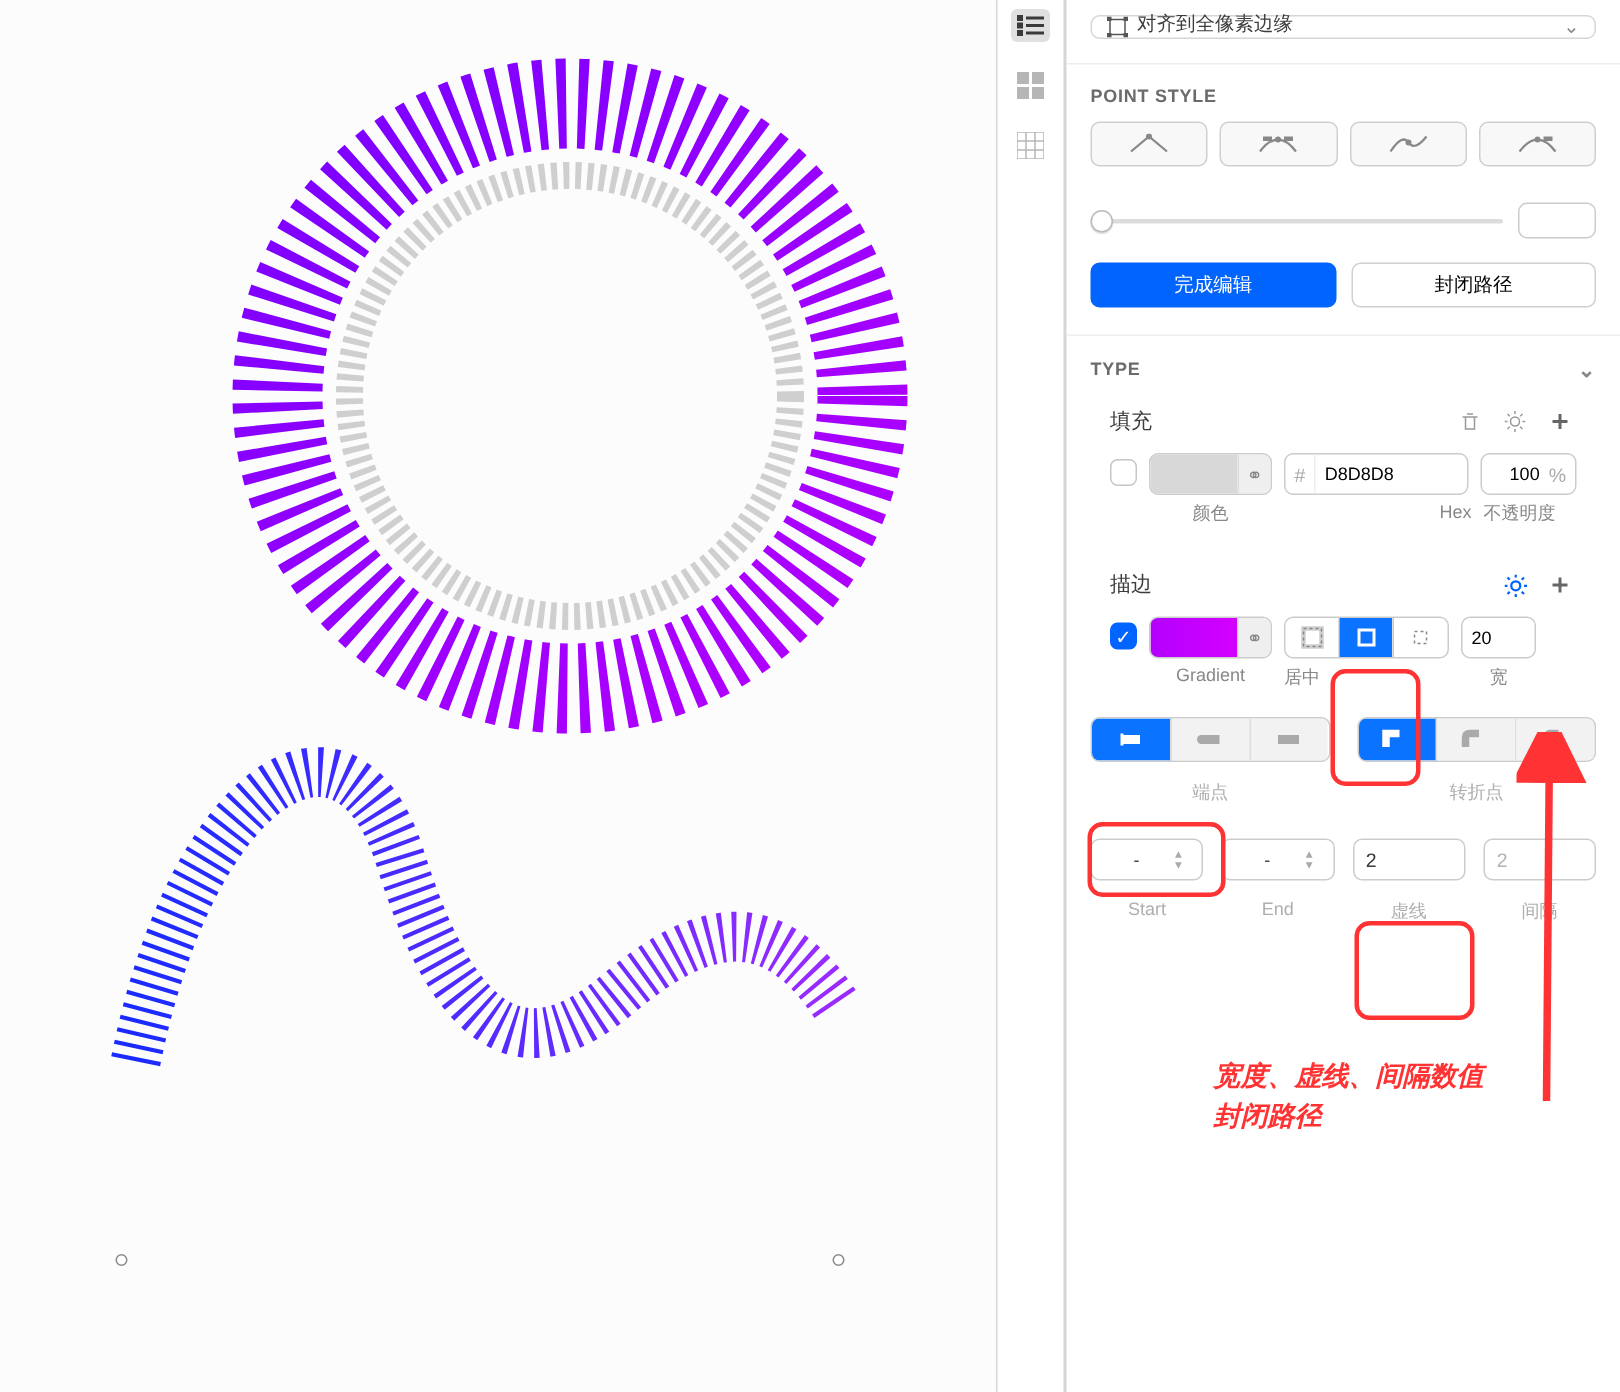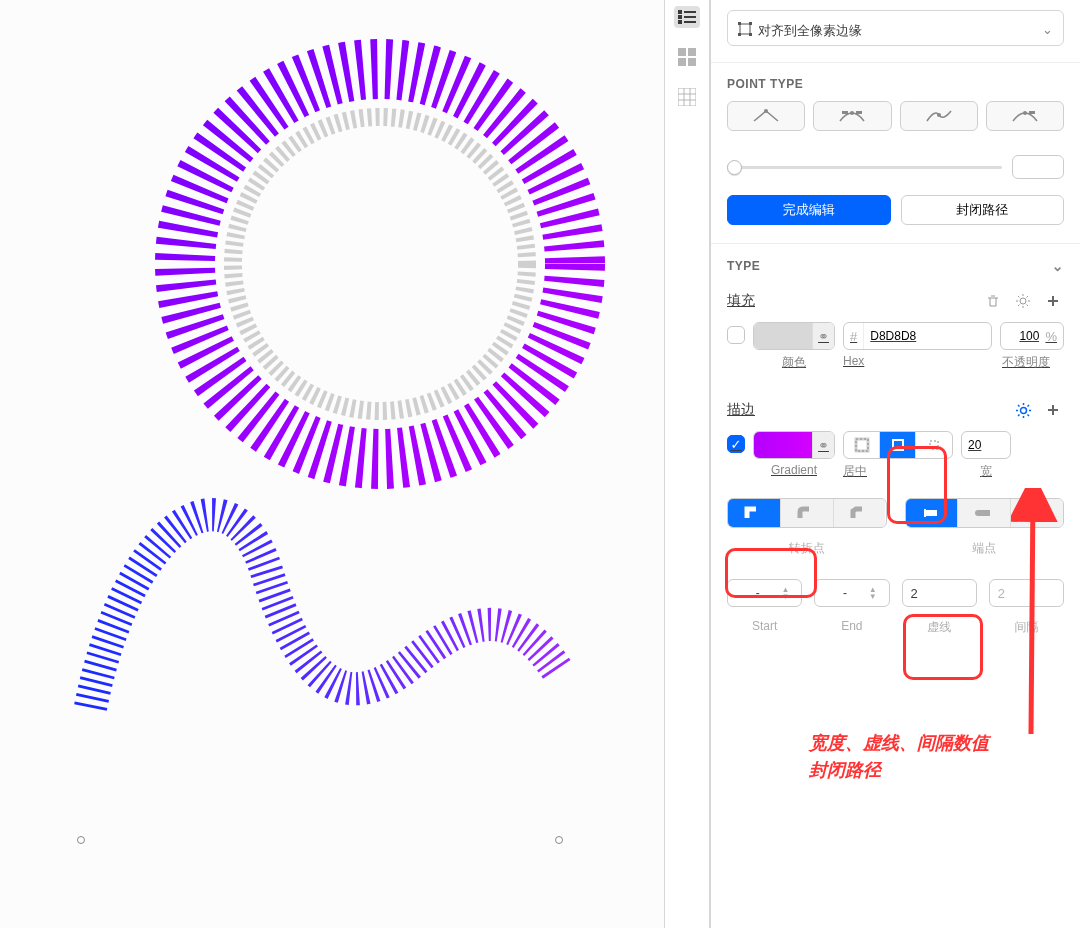--- a/index.html
+++ b/index.html
@@ -40,23 +40,23 @@
     display:flex;align-items:center;justify-content:center; cursor:pointer; color:#b7b6b6;
   }
   .viewbar .vicon.active{ background:#e0e0e0; color:#3a3a3a;}
   
   .inspector{
     width:370px; background:var(--panel-bg); border-left:1px solid var(--border);
     display:flex; flex-direction:column; overflow-y:auto;
   }
   .section-pad{ padding:10px 16px 16px 16px; }
   .dropdown{
-    display:flex; align-items:flex-start; gap:6px;
-    height:36px; border:1px solid var(--border); border-radius:6px;
-    padding:11px 10px; background:#fff; cursor:pointer; position:relative;
+    display:flex; align-items:flex-end; gap:6px;
+    height:16px; border:1px solid var(--border); border-radius:6px;
+    padding:0 10px; background:#fff; cursor:pointer; position:relative;
   }
   .dropdown .chev{ margin-left:auto; color:#888;}
   .section-title{
     font-size:12px; letter-spacing:.5px; color:#6b6b6b; font-weight:600;
     padding:14px 16px 10px; border-top:1px solid #eee; display:flex; align-items:center;
   }
   .section-title .chev{ margin-left:auto; color:#888; font-size:14px;}
   .htxt{ font-size:12px; color:#aeaeae; text-align:center; margin-top:6px;}
   
   .pt-row{ display:flex; gap:8px; padding:0 16px 12px;}
@@ -70,21 +70,21 @@
   .slider-track{ flex:1; height:3px; background:#dcdcdc; border-radius:2px; position:relative;}
   .slider-thumb{ position:absolute; left:0; top:-6px; width:15px;height:15px;border-radius:50%; background:#fff; border:1px solid #bbb; box-shadow:0 1px 1px rgba(0,0,0,.15);}
   .numbox{ width:52px; height:24px; border:1px solid #ccc; border-radius:6px; background:#fff; display:flex;align-items:center;justify-content:center; font-size:12px;}
   
   .twobtn{ display:flex; gap:10px; padding:0 16px 18px;}
   .btn{ flex:1; height:30px; border:1px solid #cfcfcf; background:#fff; border-radius:6px; font-size:13px; cursor:pointer;}
   .btn.primary{ background:var(--blue); color:#fff; border-color:var(--blue);}
   .flex-spacer{flex:1;}
   .icon-btn{ width:22px;height:22px;display:flex;align-items:center;justify-content:center;color:#888;cursor:pointer; border-radius:4px;}
   
-  .block{ padding:6px 16px 0;text-decoration:underline; }
+  .block{ padding:6px 29px 0; }
   .block-head{ display:flex; align-items:center; gap:8px; font-size:14px;}
   .swrow{ display:flex; align-items:stretch; gap:8px; margin-top:10px;}
   .chk{ width:18px;height:18px; border:1px solid #c6c6c6; border-radius:5px; background:#fff; display:flex;align-items:center;justify-content:center; cursor:pointer; margin-top:4px;}
   .chk.on{ background:var(--blue); border-color:var(--blue); color:#fff;}
   .swatch{ display:flex; border:1px solid #ccc; border-radius:6px; height:28px; overflow:hidden;}
   .swatch .color{ width:58px; }
   .swatch .link{ width:22px; background:#efefef; display:flex;align-items:center;justify-content:center; color:#888; border-left:1px solid #ddd;}
   .field{ border:1px solid #ccc; border-radius:6px; height:28px; display:flex; align-items:center; background:#fff; overflow:hidden;}
   .field.hex{ flex:1; }
   .field.hex .hash{ color:#aaa; padding:0 6px; border-right:1px solid #eee;height:100%;display:flex;align-items:center;}
@@ -198,21 +198,21 @@
           <rect x="11" y="0" width="3" height="3" fill="#555"></rect>
           <rect x="0" y="11" width="3" height="3" fill="#555"></rect>
           <rect x="11" y="11" width="3" height="3" fill="#555"></rect>
         </svg>
       <span>对齐到全像素边缘</span>
       <span class="chev">⌄</span>
     </div>
   </div>
 
   <div class="section-title">
-    <span>POINT TYPE</span>
+    <span>POINT STYLE</span>
   </div>
   <div class="pt-row">
     <div class="pt-btn">
         <svg width="28" height="14">
           <path d="M2 12 L14 2 L26 12" fill="none" stroke="#888" stroke-width="1.5"></path>
           <circle cx="14" cy="2" r="2" fill="#888"></circle>
         </svg>
       </div>
     <div class="pt-btn">
         <svg width="28" height="14">
@@ -288,21 +288,21 @@
           <input value="D8D8D8" style="">
       </div>
       <div class="field op">
         <input style="text-align: right;" value="100">
           <span class="pct">%</span>
       </div>
     </div>
     <div class="sublabels">
       <div style="width:18px"></div>
       <div style="width:82px;text-align:center">颜色</div>
-      <div style="flex:1;text-align:left">Hex</div>
+      <div style="flex:1;text-align:right">Hex</div>
       <div style="width:62px;text-align:left">不透明度</div>
     </div>
   </div>
 
   <div class="block" style="margin-top:22px;position:relative">
     <div class="block-head">
       <span>描边</span>
       <div class="flex-spacer"></div>
       <div class="icon-btn" style="color:var(--blue)">
           <svg width="15" height="15" fill="var(--blue)">
@@ -350,58 +350,58 @@
       <div style="width:82px;text-align:center">Gradient</div>
       <div style="width:110px;text-align:left">居中</div>
       <div style="width:50px;text-align:center">宽</div>
     </div>
   </div>
 
   <div class="cj-row">
     <div class="cj-col">
       <div class="seg">
         <div class="opt on">
-            <svg width="20" height="14">
-              <path d="M3 12V3h9" stroke="#fff" stroke-width="5" fill="none"></path>
-            </svg>
-          </div>
-        <div class="opt">
-            <svg width="20" height="14">
-              <path d="M3 12V6q0-3 3-3h6" stroke="#aaa" stroke-width="5" fill="none"></path>
-            </svg>
-          </div>
-        <div class="opt">
-            <svg width="20" height="14">
-              <path d="M3 12V5l3-2h6" stroke="#aaa" stroke-width="5" fill="none"></path>
-            </svg>
-          </div>
-      </div>
-      <div class="htxt">转折点</div>
+            <svg width="20" height="12">
+              <rect x="4" y="3" width="12" height="6" fill="#fff"></rect>
+              <rect x="3" y="2" width="2" height="8" fill="#fff"></rect>
+            </svg>
+          </div>
+        <div class="opt">
+            <svg width="20" height="12">
+              <rect x="4" y="3" width="12" height="6" fill="#aaa"></rect>
+              <circle cx="4" cy="6" r="3" fill="#aaa"></circle>
+            </svg>
+          </div>
+        <div class="opt">
+            <svg width="20" height="12">
+              <rect x="2" y="3" width="14" height="6" fill="#aaa"></rect>
+            </svg>
+          </div>
+      </div>
+      <div class="htxt">端点</div>
     </div>
     <div class="cj-col">
       <div class="seg">
         <div class="opt on">
-            <svg width="20" height="12">
-              <rect x="4" y="3" width="12" height="6" fill="#fff"></rect>
-              <rect x="3" y="2" width="2" height="8" fill="#fff"></rect>
-            </svg>
-          </div>
-        <div class="opt">
-            <svg width="20" height="12">
-              <rect x="4" y="3" width="12" height="6" fill="#aaa"></rect>
-              <circle cx="4" cy="6" r="3" fill="#aaa"></circle>
-            </svg>
-          </div>
-        <div class="opt">
-            <svg width="20" height="12">
-              <rect x="2" y="3" width="14" height="6" fill="#aaa"></rect>
-            </svg>
-          </div>
-      </div>
-      <div class="htxt">端点</div>
+            <svg width="20" height="14">
+              <path d="M3 12V3h9" stroke="#fff" stroke-width="5" fill="none"></path>
+            </svg>
+          </div>
+        <div class="opt">
+            <svg width="20" height="14">
+              <path d="M3 12V6q0-3 3-3h6" stroke="#aaa" stroke-width="5" fill="none"></path>
+            </svg>
+          </div>
+        <div class="opt">
+            <svg width="20" height="14">
+              <path d="M3 12V5l3-2h6" stroke="#aaa" stroke-width="5" fill="none"></path>
+            </svg>
+          </div>
+      </div>
+      <div class="htxt">转折点</div>
     </div>
   </div>
 
   <div class="dash-row">
     <div class="dash-col">
       <div class="stepper">
         <span class="sval">-</span>
         <span class="sbtn">▴<br>▾</span>
       </div>
       <div class="htxt">Start</div>
@@ -431,21 +431,21 @@
   <div class="ann" style="top:548px;left:14px;width:92px;height:50px;"></div>
   <div class="ann" style="top:614px;left:192px;width:80px;height:66px;"></div>
   <svg class="arrow-svg" style="top:488px;left:300px" width="60" height="250">
     <defs>
         <marker id="ah" markerWidth="10" markerHeight="10" refX="6" refY="5" orient="auto">
           <path d="M0 0 L10 5 L0 10 z" fill="var(--red)"></path>
         </marker>
       </defs>
     <path d="M20 246 L22 4" stroke="var(--red)" stroke-width="5" marker-end="url(#ah)"></path>
   </svg>
-  <div class="ann-text" style="top:730px;left:98px">
+  <div class="ann-text" style="top:704px;left:98px">
     <div>宽度、虚线、间隔数值</div>
     <div>封闭路径</div>
   </div>
 
   <div class="watermark">
     <span style="font-size:22px">AAA</span><span>教育</span>
   </div>
 
 </div>
 

